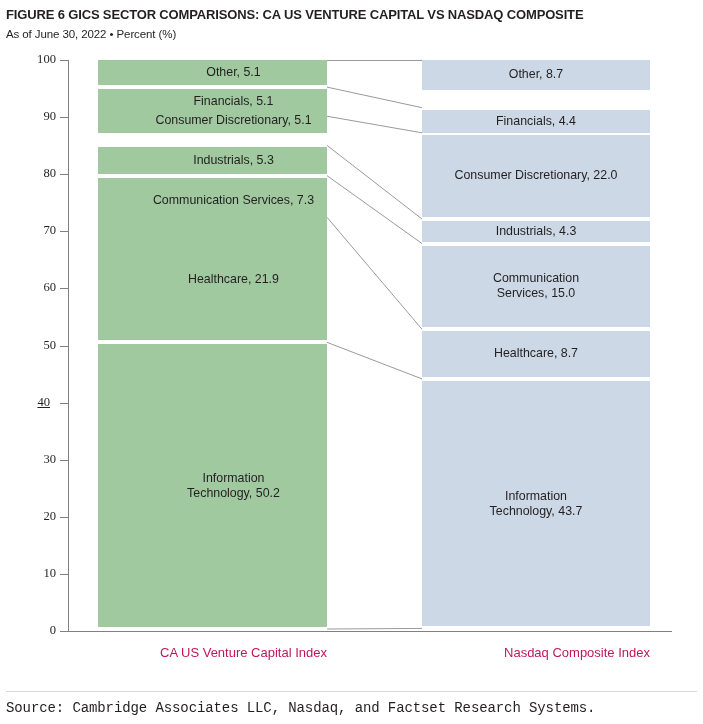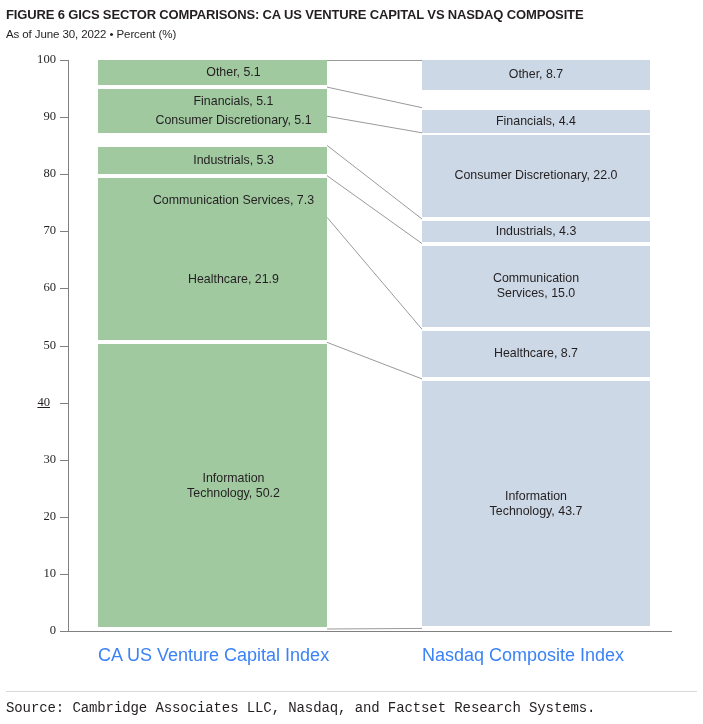--- a/index.html
+++ b/index.html
@@ -114,23 +114,23 @@
     top: 0;
     width: 604px;
     height: 571px;
     pointer-events: none;
   }
 
   
   .cat-label {
     position: absolute;
     top: 645px;
-    font-size: 18px;
-    color: #3b82f6;
-    text-align: left;
+    font-size: 13px;
+    color: #be185d;
+    text-align: right;
     white-space: nowrap;
   }
   #cat-label-0 { left: 98px;  width: 229px; }
   #cat-label-1 { left: 422px; width: 228px; }
 
   
   #footer-rule {
     position: absolute;
     left: 6px;
     top: 691px;

